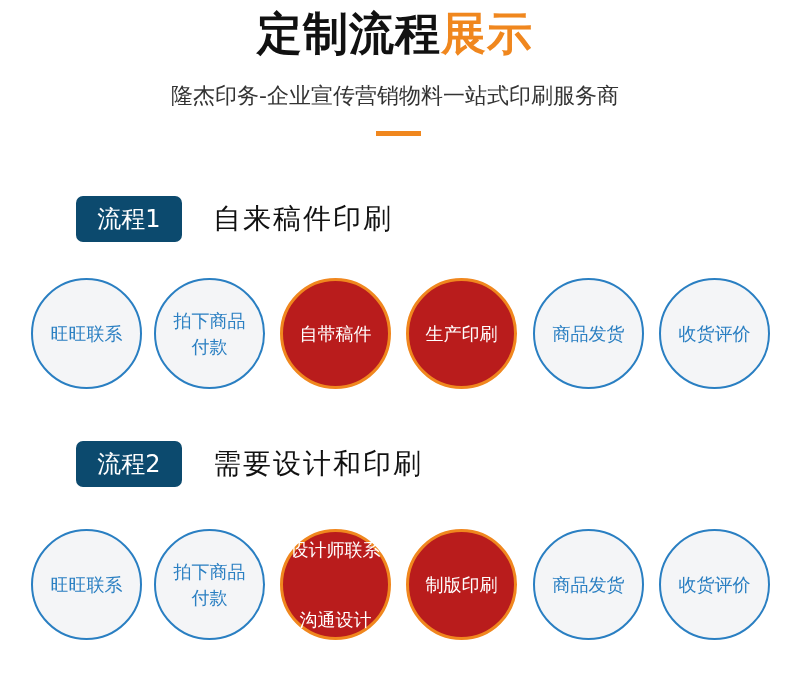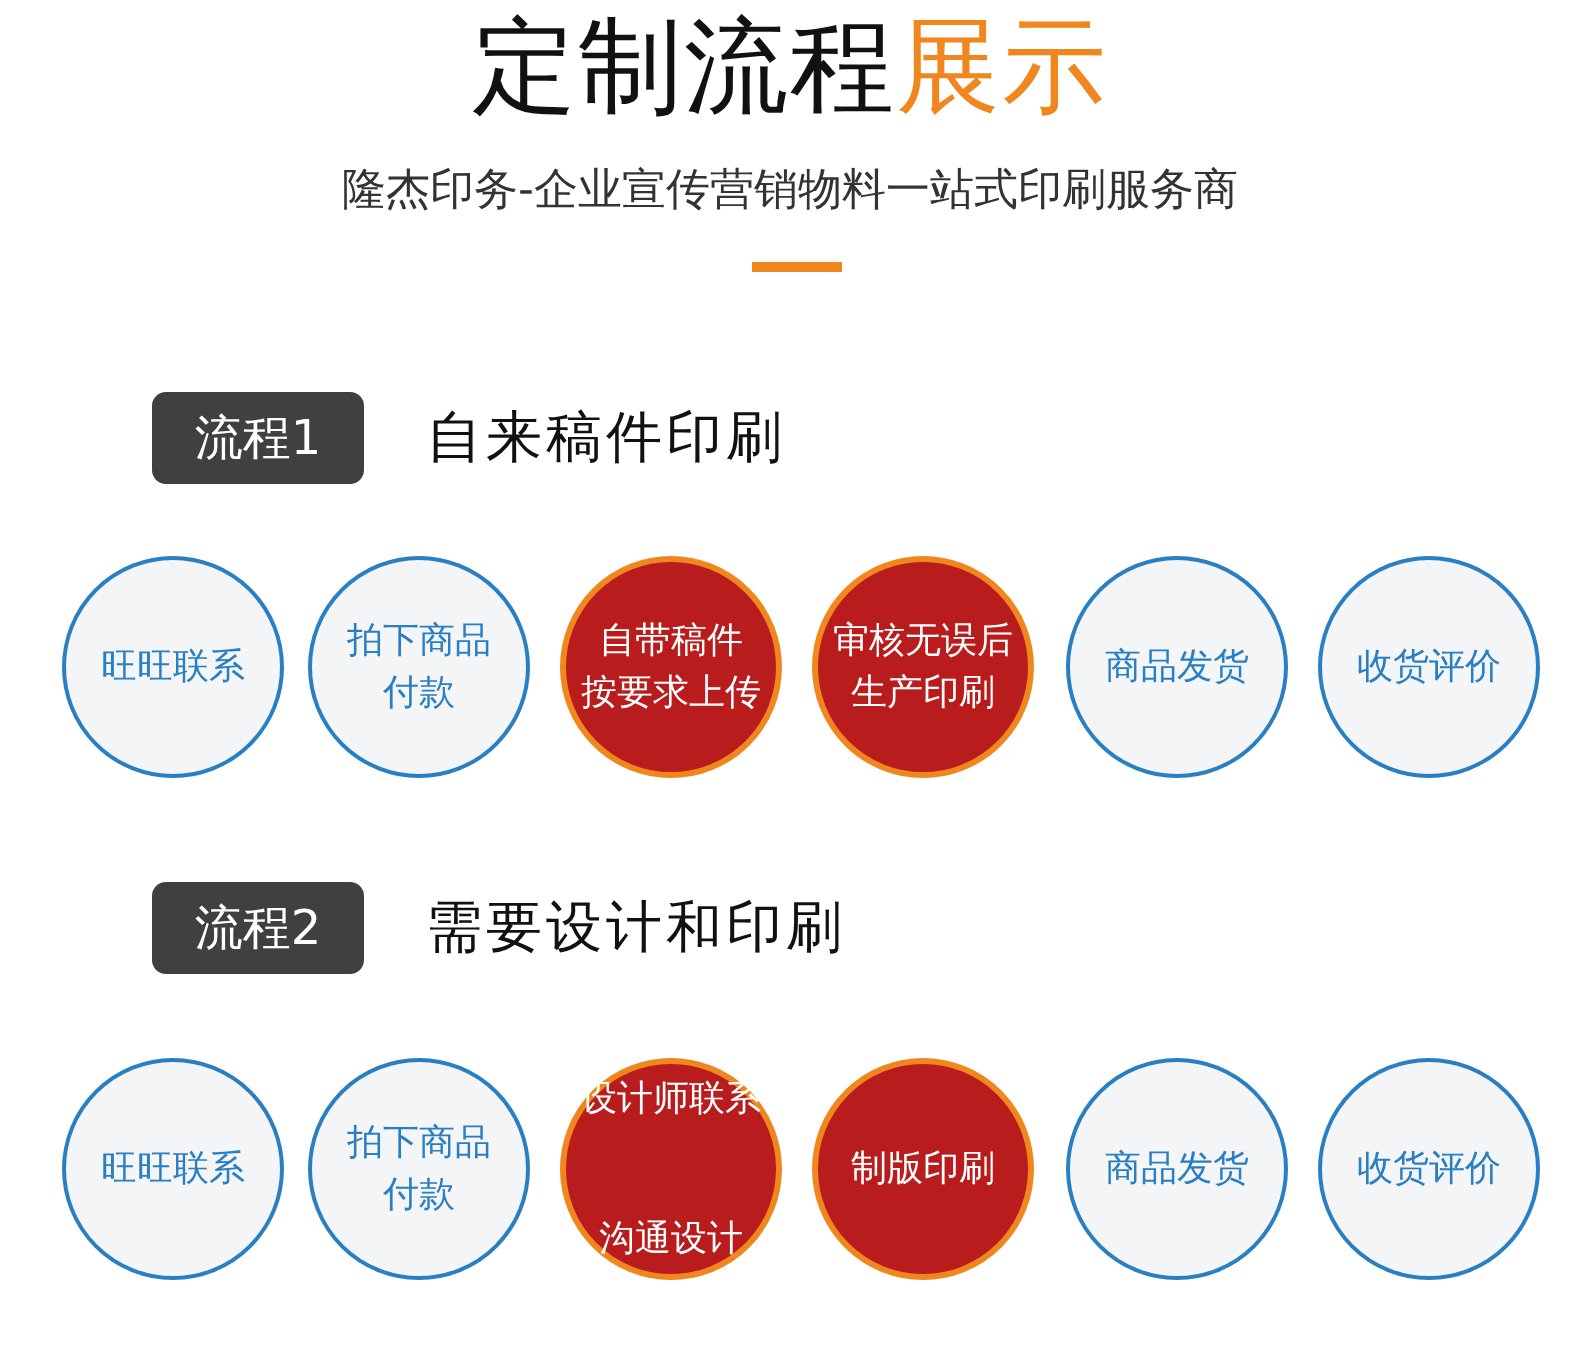--- a/index.html
+++ b/index.html
@@ -13,22 +13,22 @@
       position: relative;
       overflow: hidden;
       font-family: "DejaVu Sans", "Liberation Sans", sans-serif;
     }
     .title {
       position: absolute;
       left: 0;
       top: 6px;
       width: 790px;
       text-align: center;
-      font-size: 52px;
-      font-weight: normal;
+      font-size: 45px;
+      font-weight: bold;
       line-height: 56px;
       letter-spacing: 1px;
       color: #111111;
     }
     .title .accent { color: #f0871e; }
     .subtitle {
       position: absolute;
       left: 0;
       top: 81px;
       width: 790px;
@@ -49,21 +49,21 @@
       position: absolute;
       left: 76px;
       height: 46px;
       display: flex;
       align-items: center;
     }
     .badge {
       width: 106px;
       height: 46px;
       border-radius: 7px;
-      background: #404040;
+      background: #0c4a6e;
       color: #ffffff;
       font-size: 24px;
       line-height: 46px;
       text-align: center;
       box-sizing: border-box;
     }
     .section-title {
       margin-left: 31px;
       font-size: 28px;
       color: #111111;
@@ -117,24 +117,22 @@
 <div class="circle-row" style="top:278px;">
   <div class="circle plain" style="left:0px;">
     <span>旺旺联系</span>
   </div>
   <div class="circle plain" style="left:123px;">
     <span>拍下商品</span>
     <span>付款</span>
   </div>
   <div class="circle highlight" style="left:249px;">
     <span>自带稿件</span>
-    <span>按要求上传</span>
   </div>
   <div class="circle highlight" style="left:375px;">
-    <span>审核无误后</span>
     <span>生产印刷</span>
   </div>
   <div class="circle plain" style="left:502px;">
     <span>商品发货</span>
   </div>
   <div class="circle plain" style="left:628px;">
     <span>收货评价</span>
   </div>
 </div>
 

